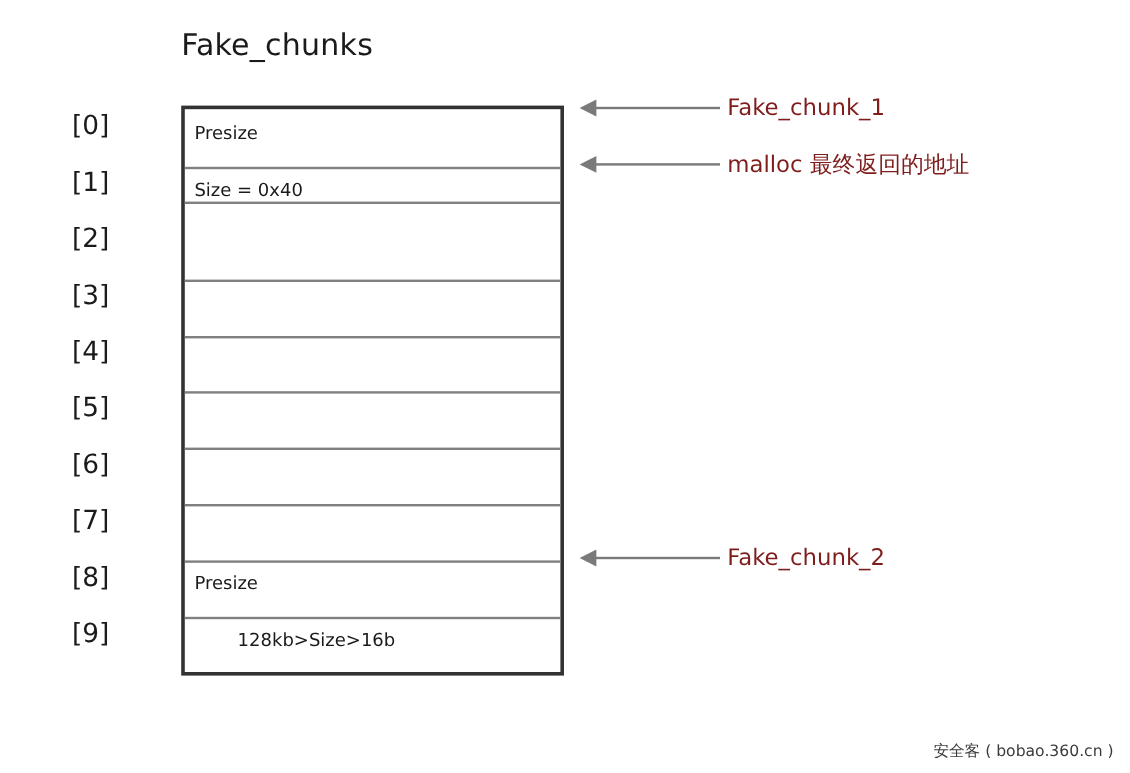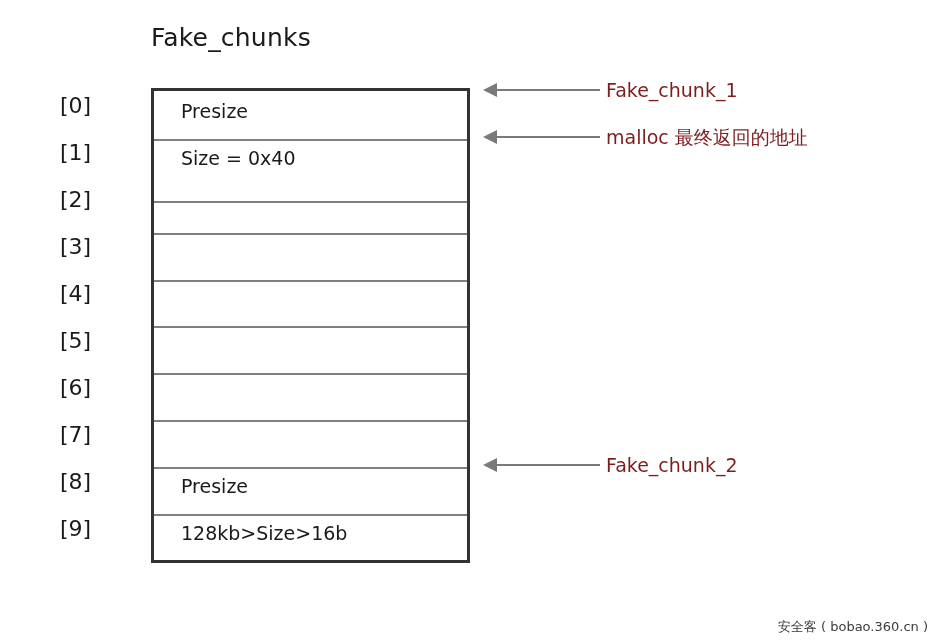--- a/index.html
+++ b/index.html
@@ -69,26 +69,27 @@
   }
   .chunk-row {
     position: absolute;
     left: 0;
     width: 100%;
     box-sizing: border-box;
     border-bottom: 2px solid #808080;
   }
   .chunk-row.last {
     border-bottom: none;
+    margin-left: 36px;
   }
   .chunk-cell-text {
     position: absolute;
-    left: 27px;
+    left: 8px;
     top: 5px;
-    font-size: 19px;
+    font-size: 15px;
     line-height: 24px;
     color: #1a1a1a;
     white-space: nowrap;
   }
 
   
   .annotation {
     position: absolute;
     left: 478px;
     height: 30px;
@@ -151,21 +152,21 @@
       <div class="index-label" style="top: 286.85px;">[6]</div>
       <div class="index-label" style="top: 333.75px;">[7]</div>
       <div class="index-label" style="top: 380.65px;">[8]</div>
       <div class="index-label" style="top: 427.55px;">[9]</div>
     </div>
 
   <div class="chunk-table">
       <div class="chunk-row" style="top: 3px; height: 46.9px;">
         <span class="chunk-cell-text">Presize</span>
       </div>
-      <div class="chunk-row" style="top: 49.9px; height: 62px; text-decoration: underline;">
+      <div class="chunk-row" style="top: 49.9px; height: 29px; text-decoration: underline;">
         <span class="chunk-cell-text">Size = 0x40</span>
       </div>
       <div class="chunk-row" style="top: 96.8px; height: 46.9px;">
         <span class="chunk-cell-text"></span>
       </div>
       <div class="chunk-row" style="top: 143.7px; height: 46.9px;">
         <span class="chunk-cell-text"></span>
       </div>
       <div class="chunk-row" style="top: 190.6px; height: 46.9px;">
         <span class="chunk-cell-text"></span>

